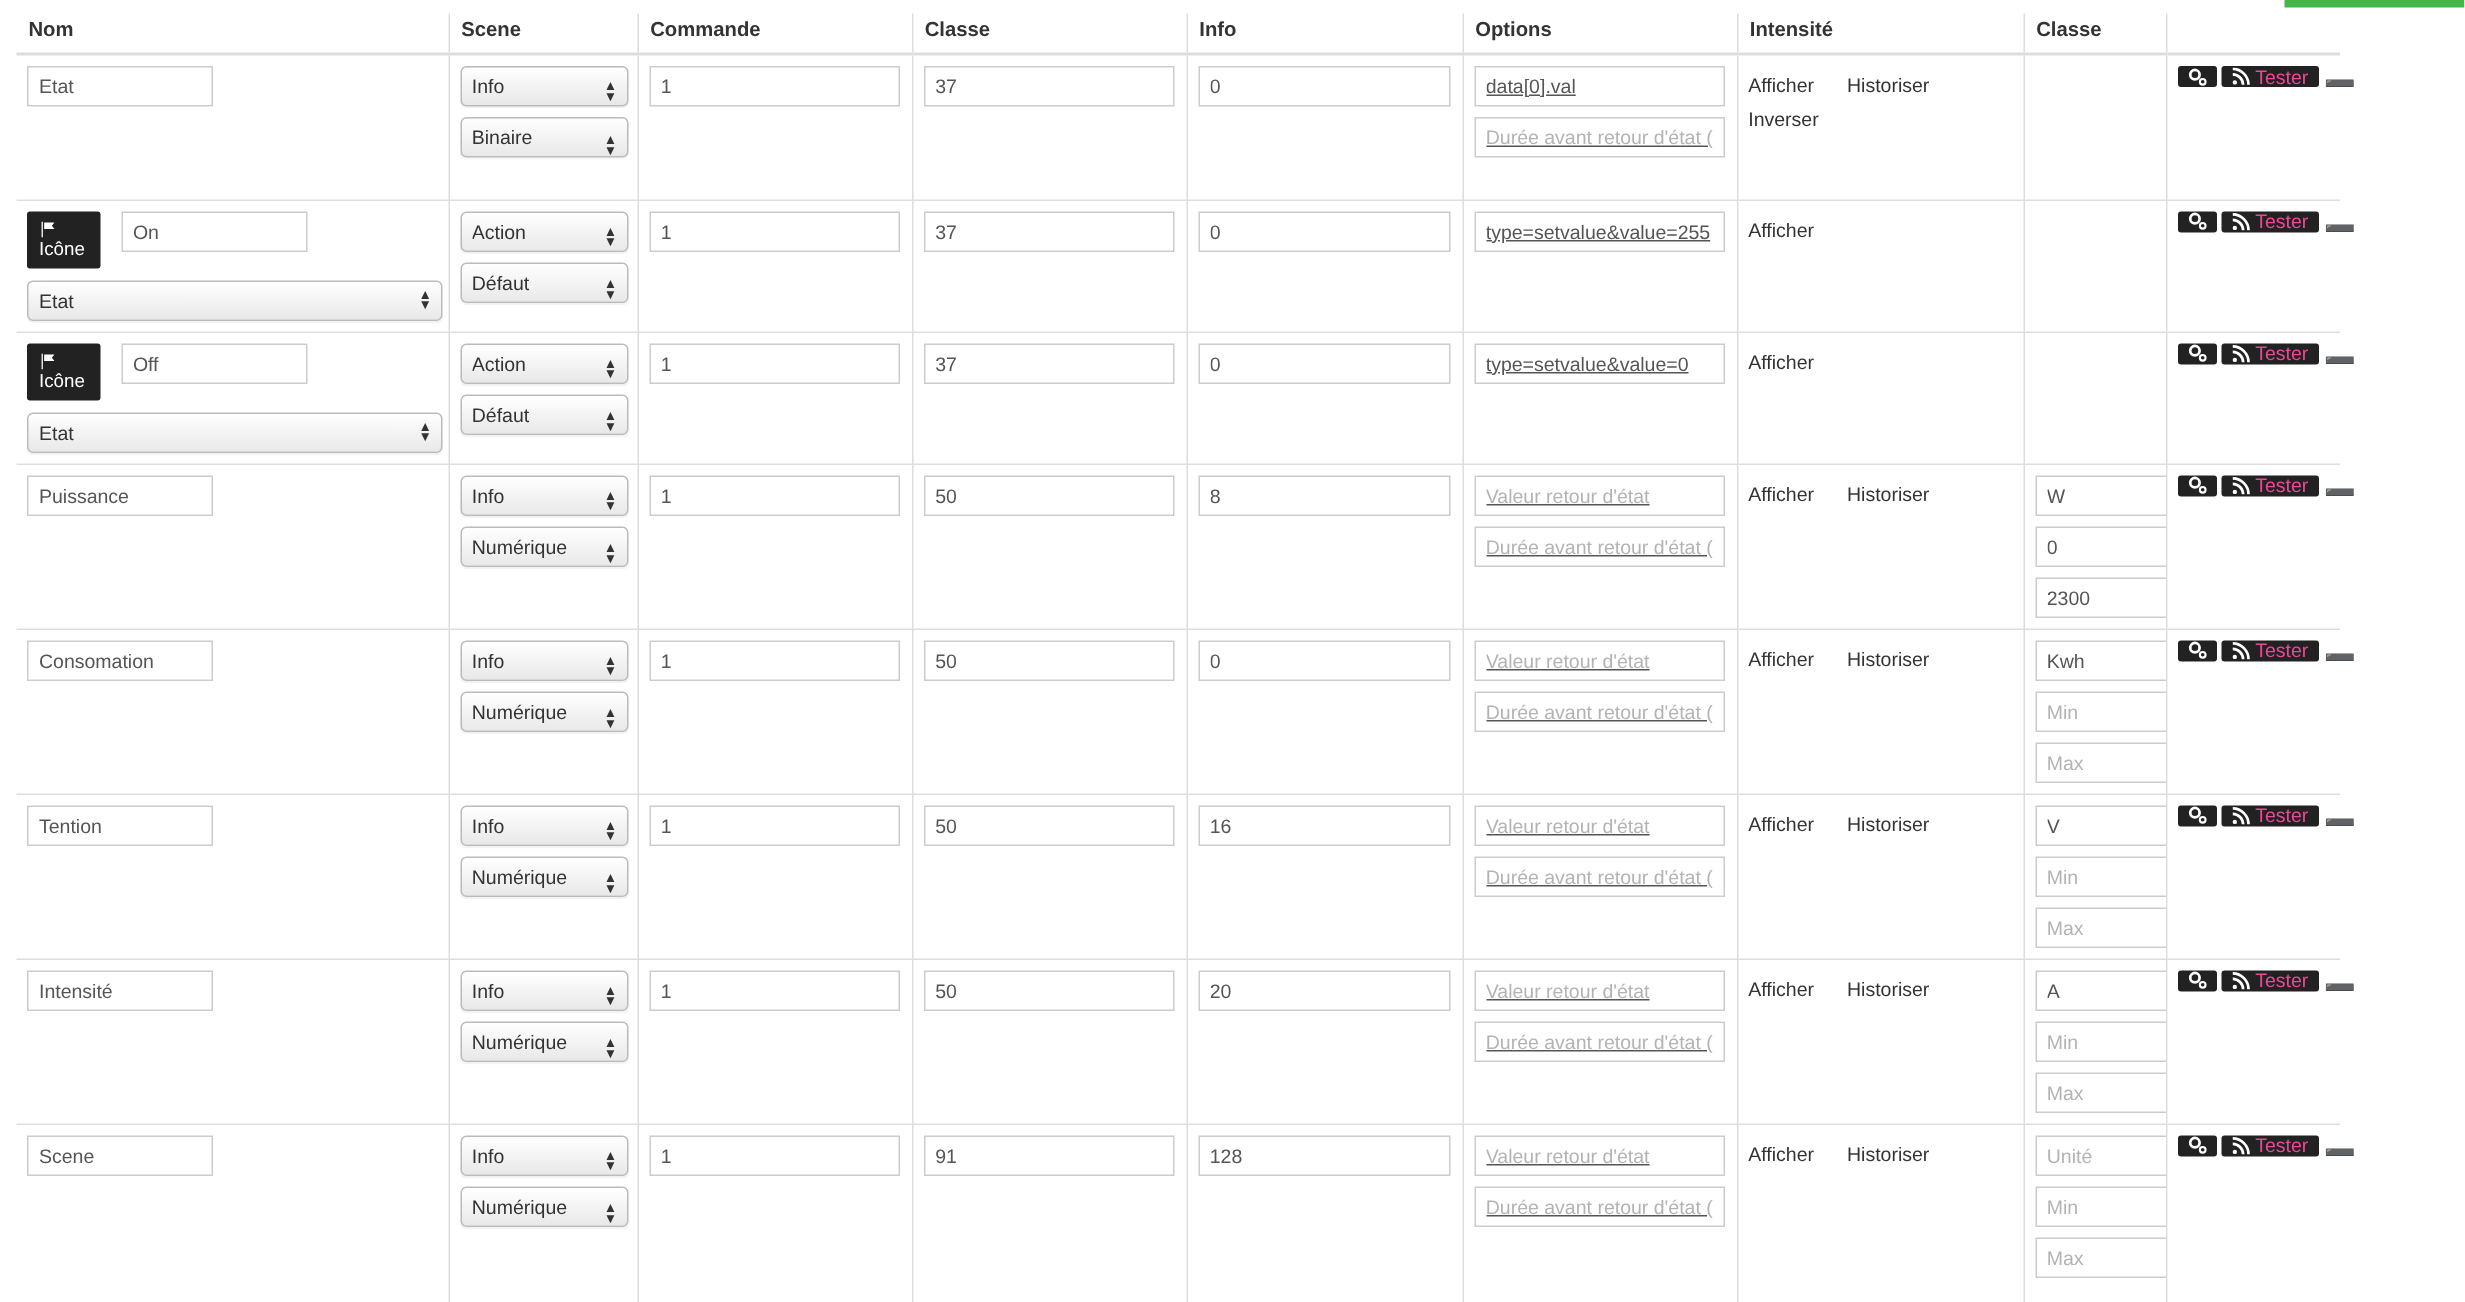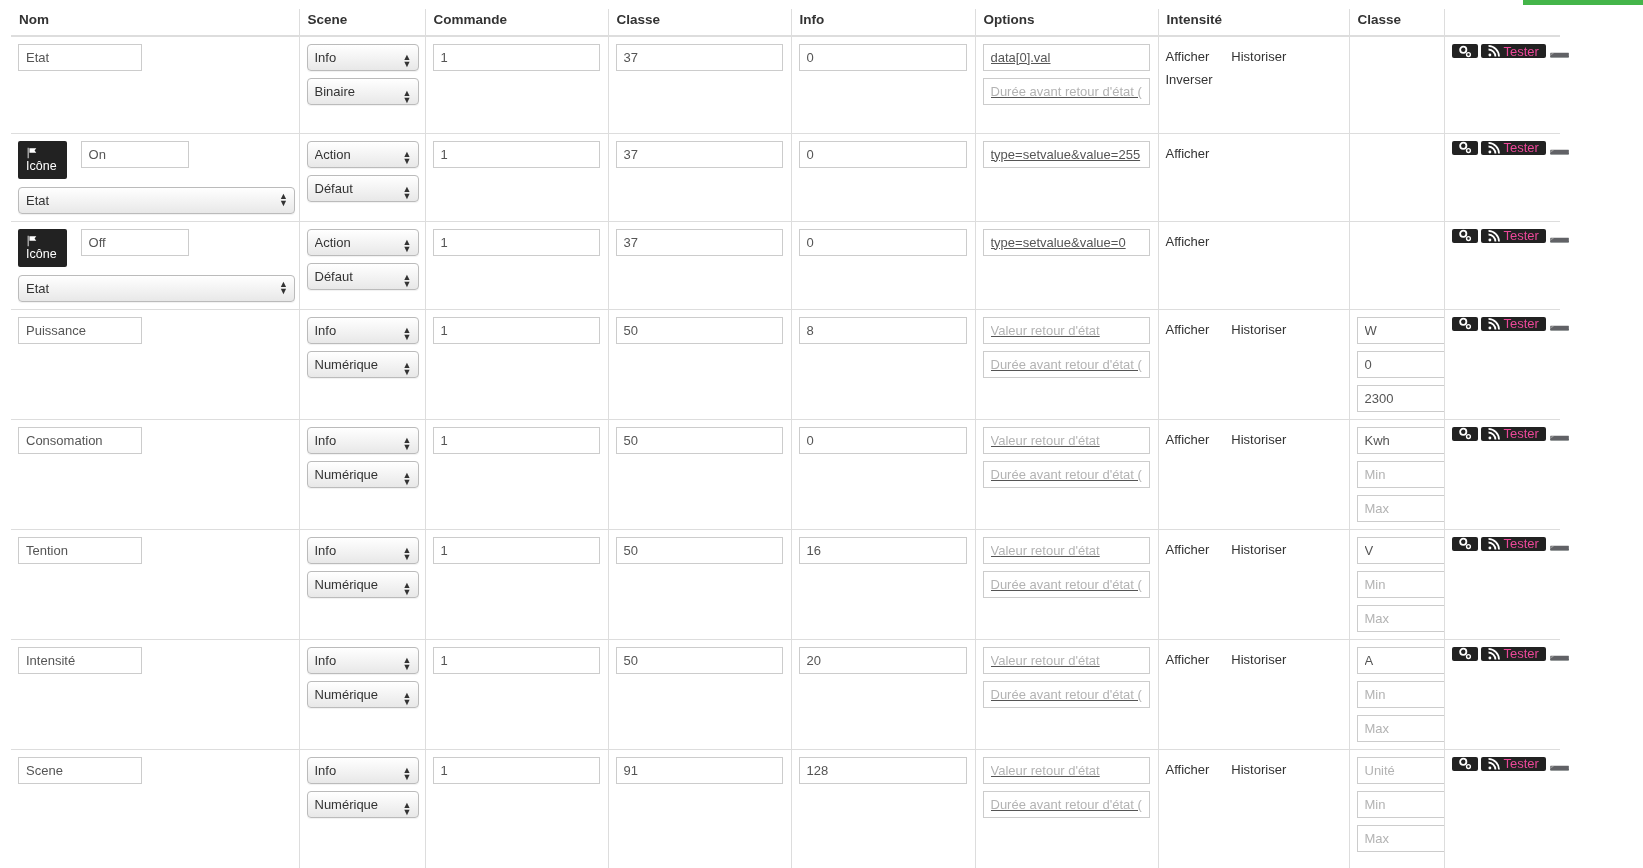--- a/index.html
+++ b/index.html
@@ -68,21 +68,21 @@
     font-family:"Liberation Sans", sans-serif;
     font-size:13px;
     color:#555555;
     padding:2px 7px;
     outline:none;
     border-radius:0;
     display:block;
   }
   input.txt::placeholder{color:#b3b3b3;}
   input.name{width:124px;}
-  input.iconname{width:108px;}
+  input.iconname{width:124px;}
   input.wide{width:100%;}
   input.opt{width:90px;}
   input.cmd{width:100%;margin-bottom:7px;text-decoration:underline;}
   input.cmd.last{margin-bottom:0;}
 
   select.sel{
     box-sizing:border-box;
     -webkit-appearance:none;
     appearance:none;
     height:27px;

